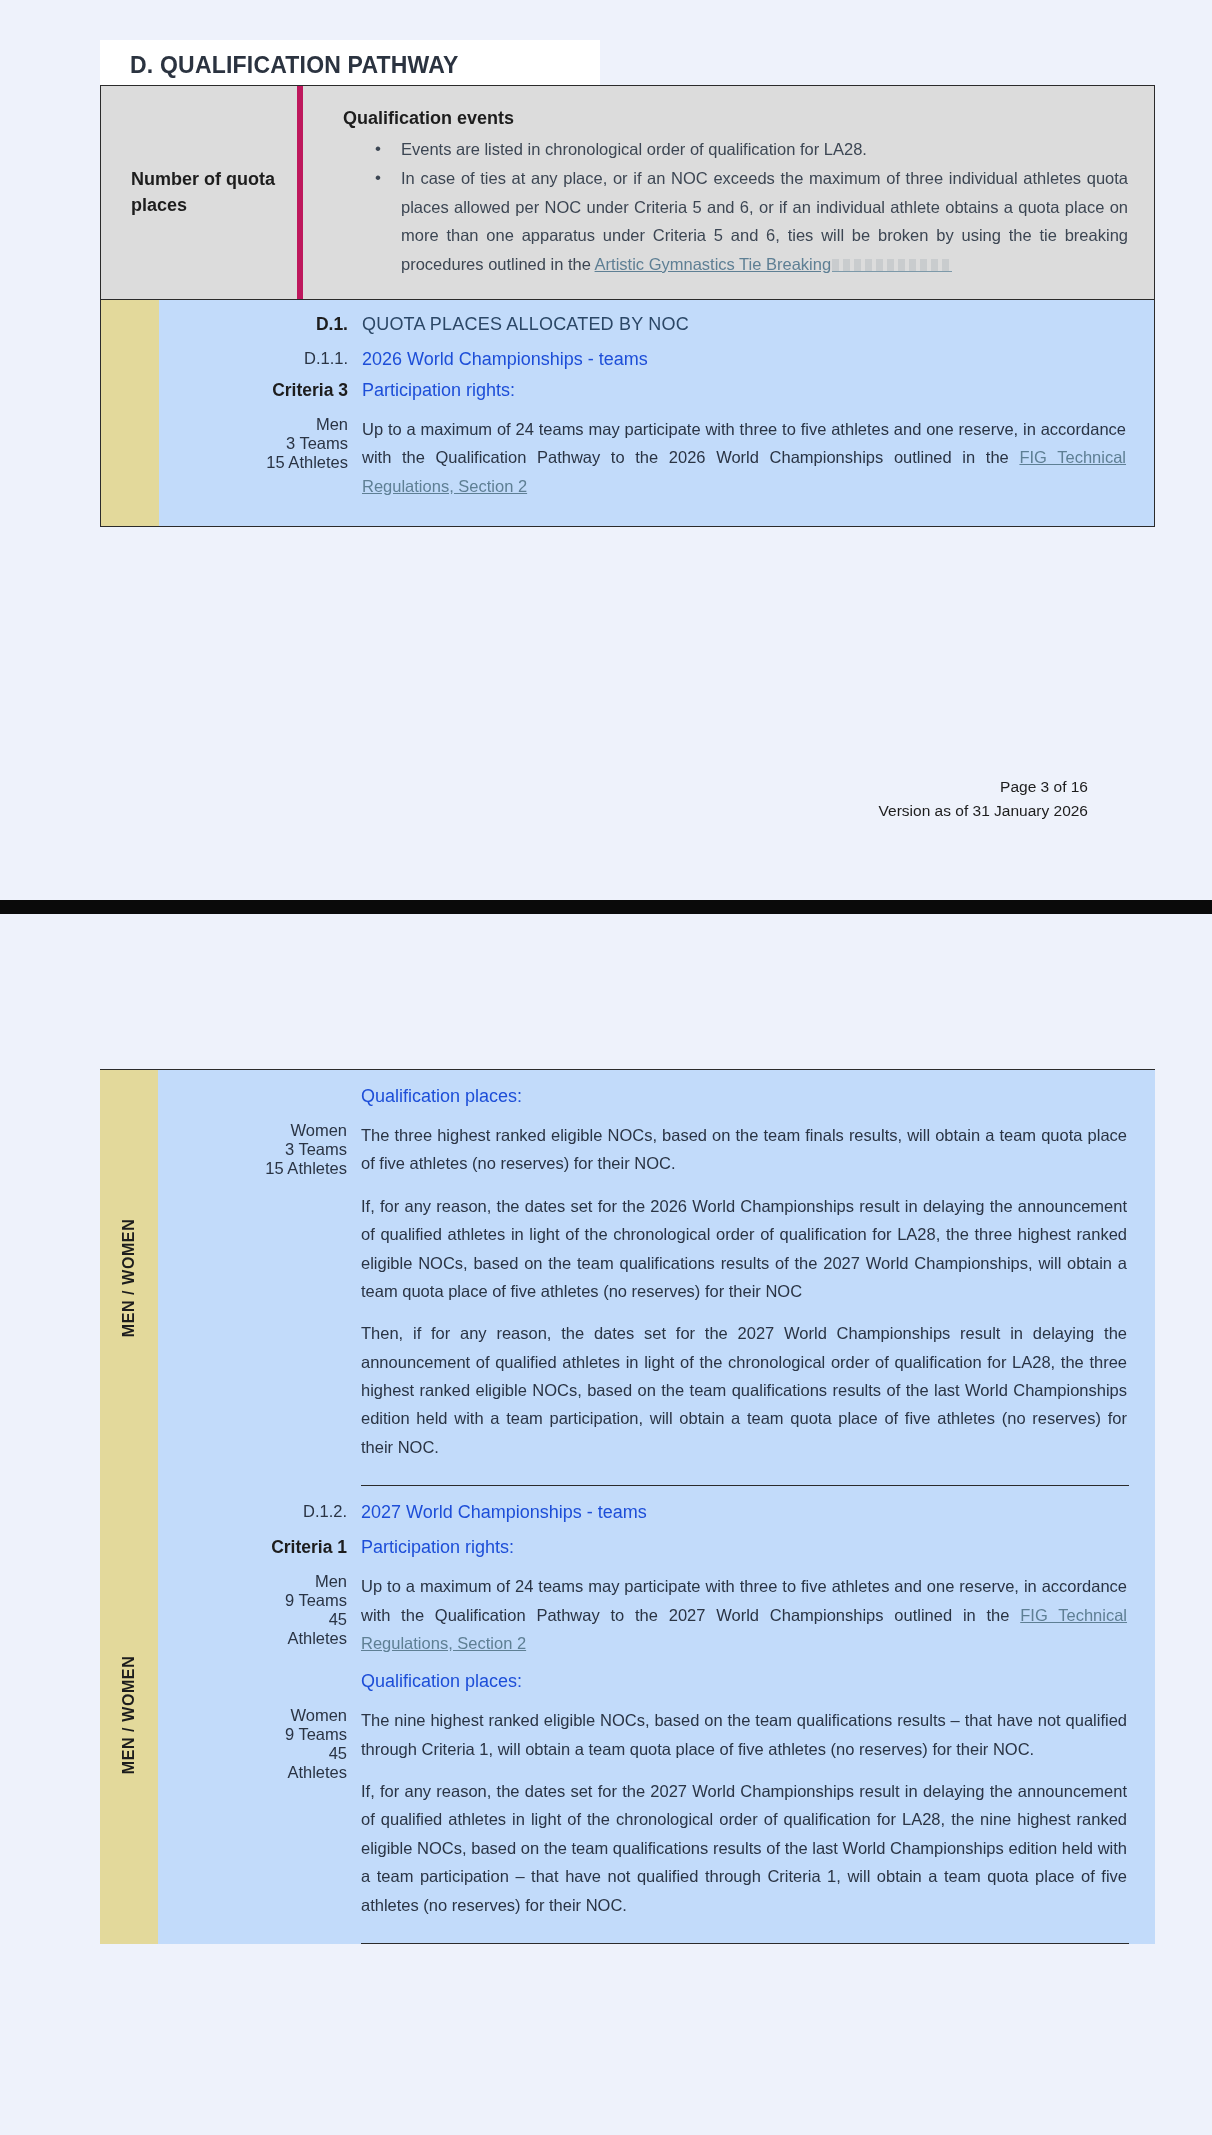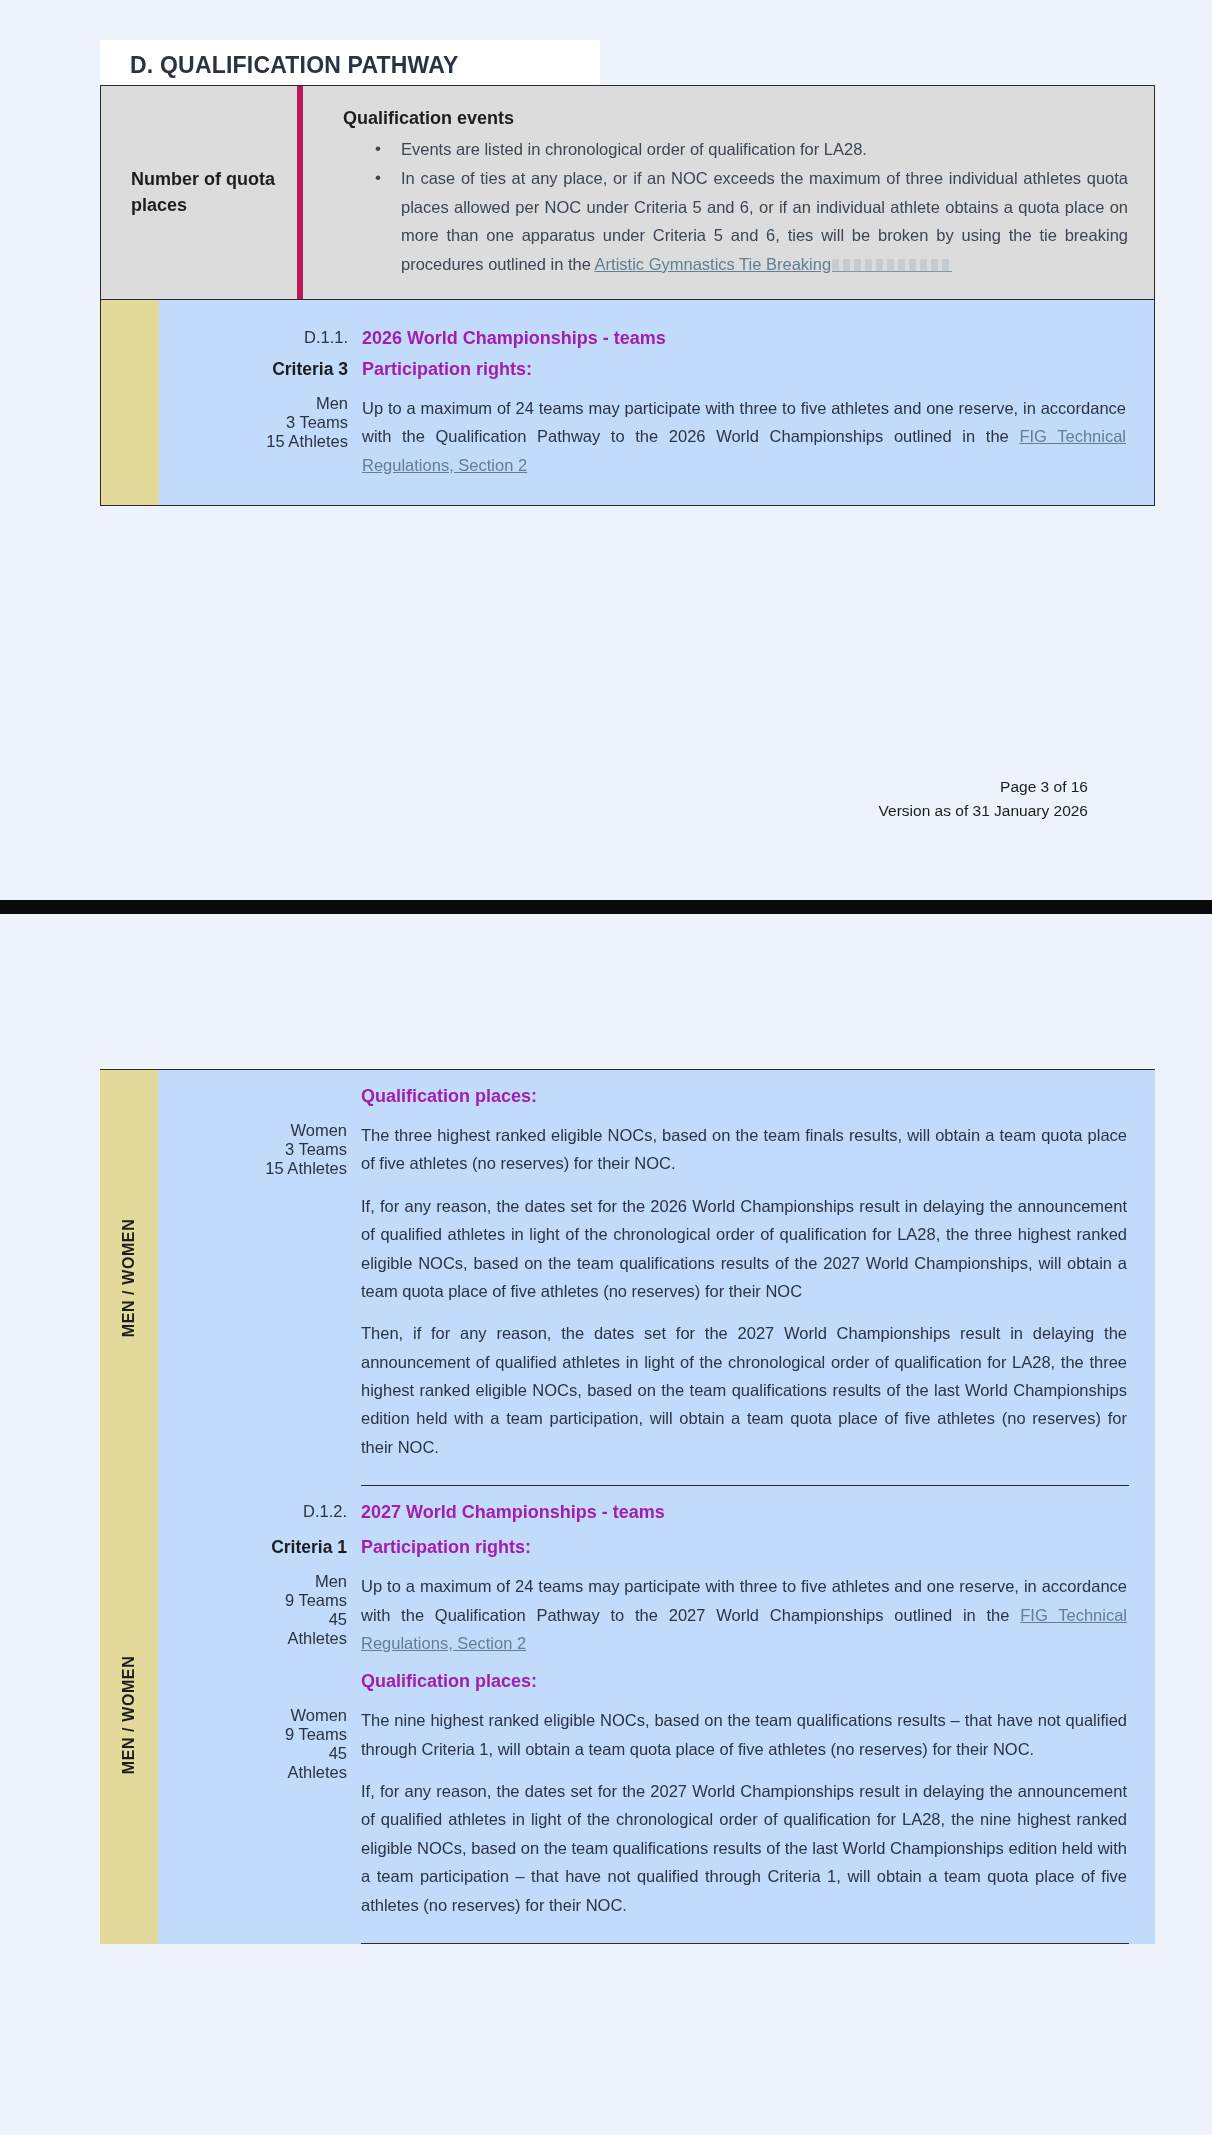--- a/index.html
+++ b/index.html
@@ -157,22 +157,22 @@
     font-size: 16.5px;
     color: #2a3444;
   }
   .hdr-caps {
     font-size: 18px;
     color: #2b4766;
     letter-spacing: 0.2px;
   }
   .sub-bold {
     font-size: 18px;
-    font-weight: bold;
-    color: #a21caf;
+    font-weight: normal;
+    color: #1d4ed8;
     margin-top: 22px;
   }
   .para {
     font-size: 16.5px;
     line-height: 1.72;
     color: #2a3444;
     text-align: justify;
     margin: 0;
   }
   .para + .para { margin-top: 14px; }
@@ -268,20 +268,28 @@
             </li>
           </ul>
         </div>
       </div>
 
       <div class="crit-row">
         <div class="gold-strip"></div>
         <div class="crit-body">
           <div class="p1-block" style="flex:1;">
 
+            <div class="row2">
+              <div class="c-left">
+                <span class="lbl-bold">D.1.</span>
+              </div>
+              <div class="c-right">
+                <span class="hdr-caps">QUOTA PLACES ALLOCATED BY NOC</span>
+              </div>
+            </div>
 
             <div class="spacer-14"></div>
 
             <div class="row2">
               <div class="c-left">
                 <span class="lbl-norm">D.1.1.</span>
               </div>
               <div class="c-right">
                 <span class="sub-bold">2026 World Championships - teams</span>
               </div>

